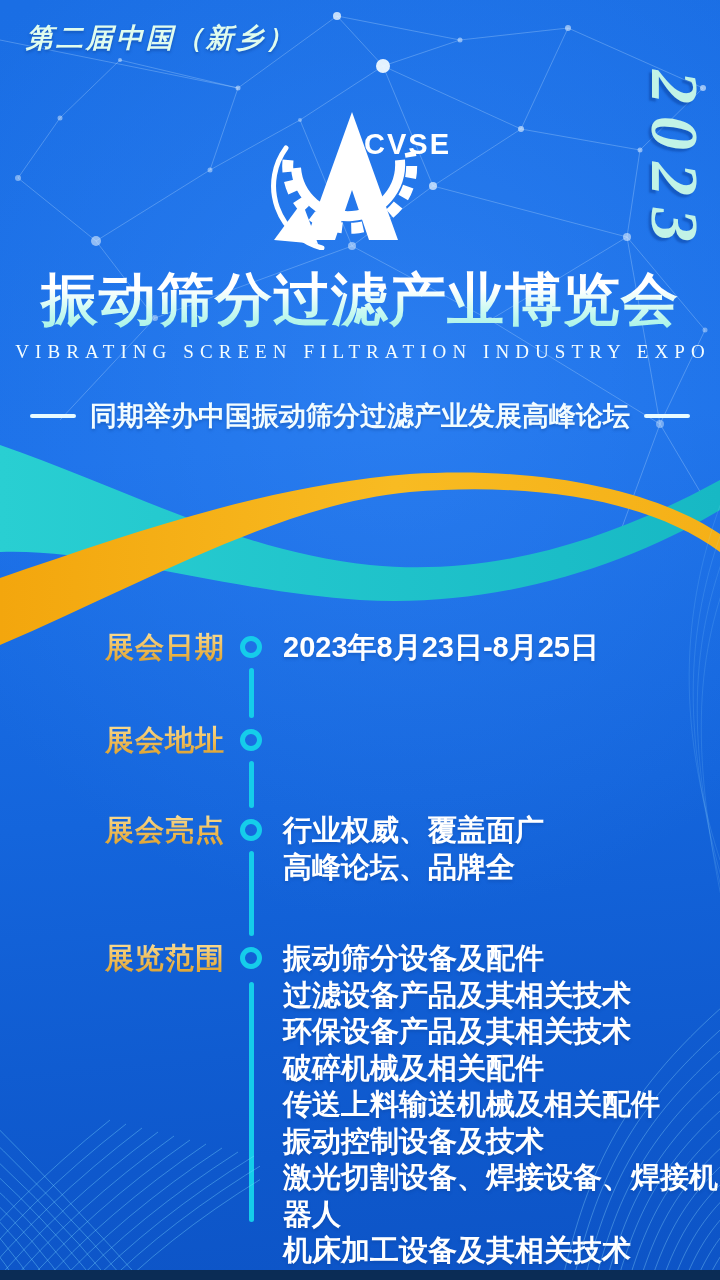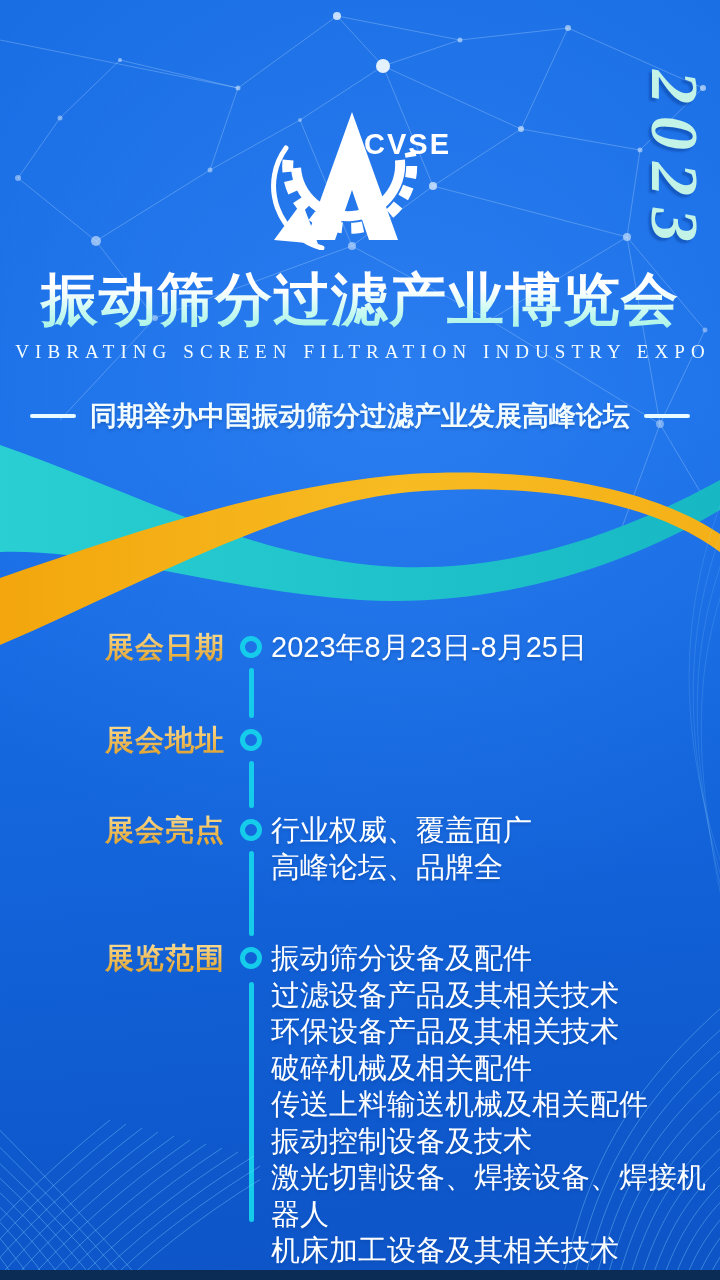--- a/index.html
+++ b/index.html
@@ -81,21 +81,21 @@
 
   .row{position:absolute;left:0;width:720px;padding-left:92px;box-sizing:border-box;display:flex;align-items:flex-start;}
   .row-date{top:629px}.row-address{top:722px}.row-highlights{top:812px}.row-scope{top:940px}
   .label{
     width:126px;flex:0 0 126px;
     font-size:29px;font-weight:700;letter-spacing:1px;line-height:36px;
     background:linear-gradient(180deg,#f8db92 10%,#eebb55 55%,#d99e2c 100%);
     -webkit-background-clip:text;background-clip:text;color:transparent;
     text-shadow:none;
   }
-  .val{margin-left:40px;font-size:29px;font-weight:400;color:#ffffff;line-height:36px;
+  .val{margin-left:52px;font-size:29px;font-weight:700;color:#ffffff;line-height:36px;
     text-shadow:0 2px 3px rgba(10,60,140,.30);}
   .val.multi div{line-height:37px;}
   .val.list div{line-height:36.5px;}
 
   .bottom-strip{
     position:absolute;left:0;bottom:0;width:720px;height:10px;background:#0b2c55;
   }
 </style>
 </head>
 <body>
@@ -131,20 +131,21 @@
       <circle cx="490" cy="320" r="3" opacity=".4"></circle>
       <circle cx="120" cy="60" r="2" opacity=".5"></circle>
       <circle cx="210" cy="170" r="2.5" opacity=".45"></circle>
       <circle cx="300" cy="120" r="2" opacity=".4"></circle>
       <circle cx="640" cy="150" r="2.5" opacity=".5"></circle>
       <circle cx="460" cy="40" r="2.5" opacity=".5"></circle>
       <circle cx="705" cy="330" r="2.5" opacity=".4"></circle>
     </g>
   </svg>
 
+  <div class="edition">第二届中国（新乡）</div>
 
   <div class="year">2023</div>
 
   <div class="logo">
     <svg width="268" height="140" viewBox="0 0 268 140">
 
       <path d="M34,38 A64,64 0 0 0 70,138" fill="none" stroke="#ffffff" stroke-width="5" stroke-linecap="round"></path>
 
       <path d="M36,50 A62,62 0 1 0 158,42" fill="none" stroke="#ffffff" stroke-width="11" stroke-dasharray="12 9"></path>
 

